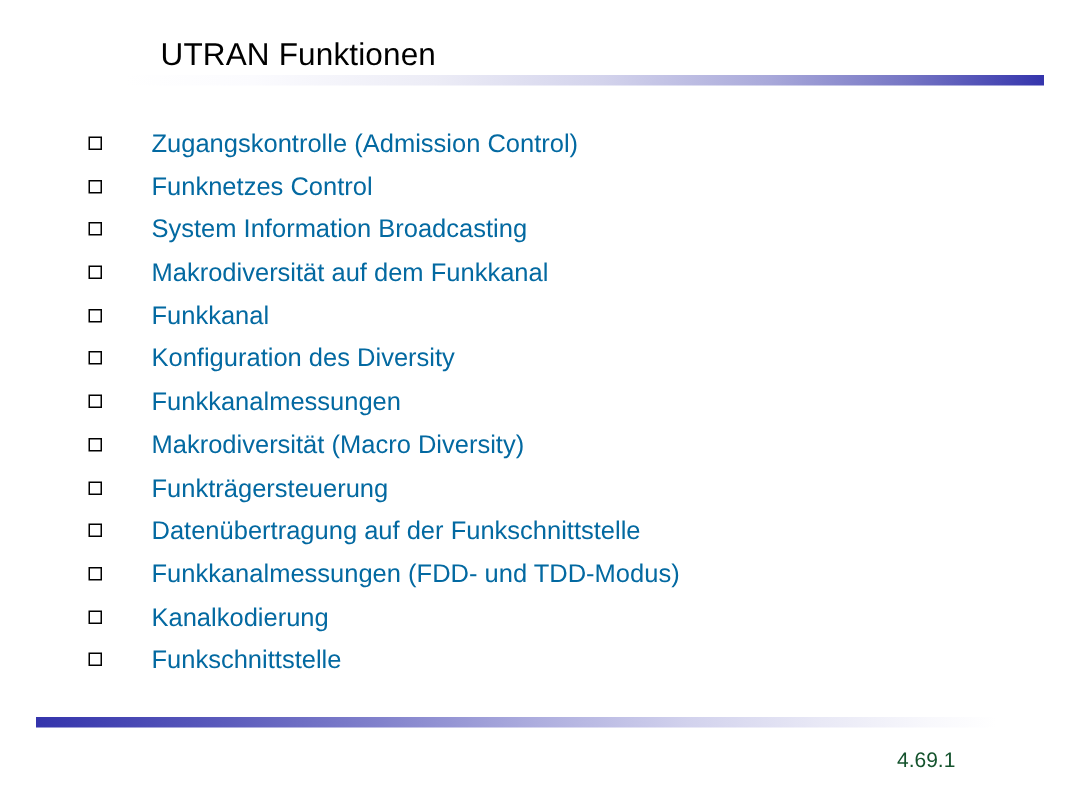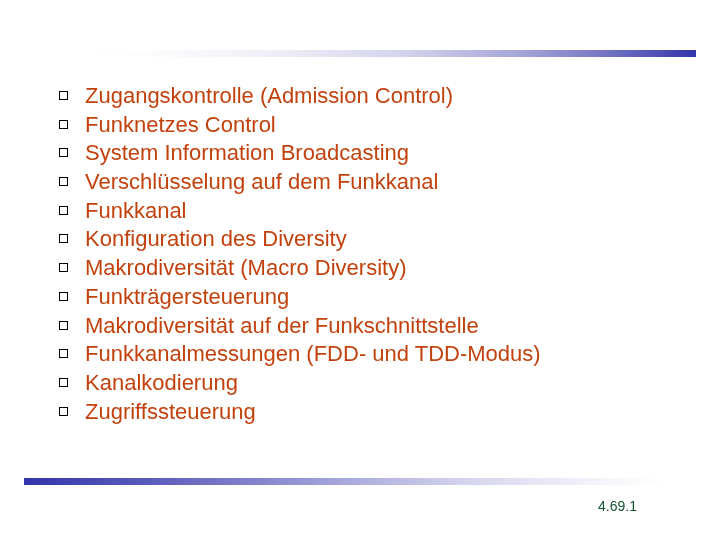--- a/index.html
+++ b/index.html
@@ -73,23 +73,23 @@
     left: 0px;
     top: 9px;
     width: 7px;
     height: 7px;
     border: 1.4px solid #000000;
     box-sizing: content-box;
     background: transparent;
   }
   .bullet-text {
     display: inline-block;
-    margin-left: 26px;
-    font-size: 22px;
-    color: #c2410c;
+    margin-left: 42px;
+    font-size: 17px;
+    color: #0369a1;
     vertical-align: top;
   }
 
   
   .rule-bottom {
     position: absolute;
     left: 24px;
     top: 478px;
     width: 640px;
     height: 7px;
@@ -114,71 +114,76 @@
     line-height: 18px;
     color: #14532d;
     white-space: nowrap;
   }
 </style>
 </head>
 <body>
 
 <div class="slide">
 
+  <div class="slide-title">UTRAN Funktionen</div>
 
   <div class="rule-top"></div>
 
   <ul class="bullet-list">
     <li class="bullet-item">
       <span class="bullet-marker"></span>
       <span class="bullet-text">Zugangskontrolle (Admission Control)</span>
     </li>
     <li class="bullet-item">
       <span class="bullet-marker"></span>
       <span class="bullet-text">Funknetzes Control</span>
     </li>
     <li class="bullet-item">
       <span class="bullet-marker"></span>
       <span class="bullet-text">System Information Broadcasting</span>
     </li>
     <li class="bullet-item">
       <span class="bullet-marker"></span>
-      <span class="bullet-text">Verschlüsselung auf dem Funkkanal</span>
+      <span class="bullet-text">Makrodiversität auf dem Funkkanal</span>
     </li>
     <li class="bullet-item">
       <span class="bullet-marker"></span>
       <span class="bullet-text">Funkkanal</span>
     </li>
     <li class="bullet-item">
       <span class="bullet-marker"></span>
       <span class="bullet-text">Konfiguration des Diversity</span>
     </li>
     <li class="bullet-item">
       <span class="bullet-marker"></span>
+      <span class="bullet-text">Funkkanalmessungen</span>
+    </li>
+    <li class="bullet-item">
+      <span class="bullet-marker"></span>
       <span class="bullet-text">Makrodiversität (Macro Diversity)</span>
     </li>
     <li class="bullet-item">
       <span class="bullet-marker"></span>
       <span class="bullet-text">Funkträgersteuerung</span>
     </li>
     <li class="bullet-item">
       <span class="bullet-marker"></span>
-      <span class="bullet-text">Makrodiversität auf der Funkschnittstelle</span>
+      <span class="bullet-text">Datenübertragung auf der Funkschnittstelle</span>
     </li>
     <li class="bullet-item">
       <span class="bullet-marker"></span>
       <span class="bullet-text">Funkkanalmessungen (FDD- und TDD-Modus)</span>
     </li>
     <li class="bullet-item">
       <span class="bullet-marker"></span>
       <span class="bullet-text">Kanalkodierung</span>
     </li>
     <li class="bullet-item">
       <span class="bullet-marker"></span>
-      <span class="bullet-text">Zugriffssteuerung</span>
+      <span class="bullet-text">Funkschnittstelle</span>
     </li>
   </ul>
 
   <div class="rule-bottom"></div>
 
   <div class="page-number">4.69.1</div>
 
 </div>
 
 </body></html>

